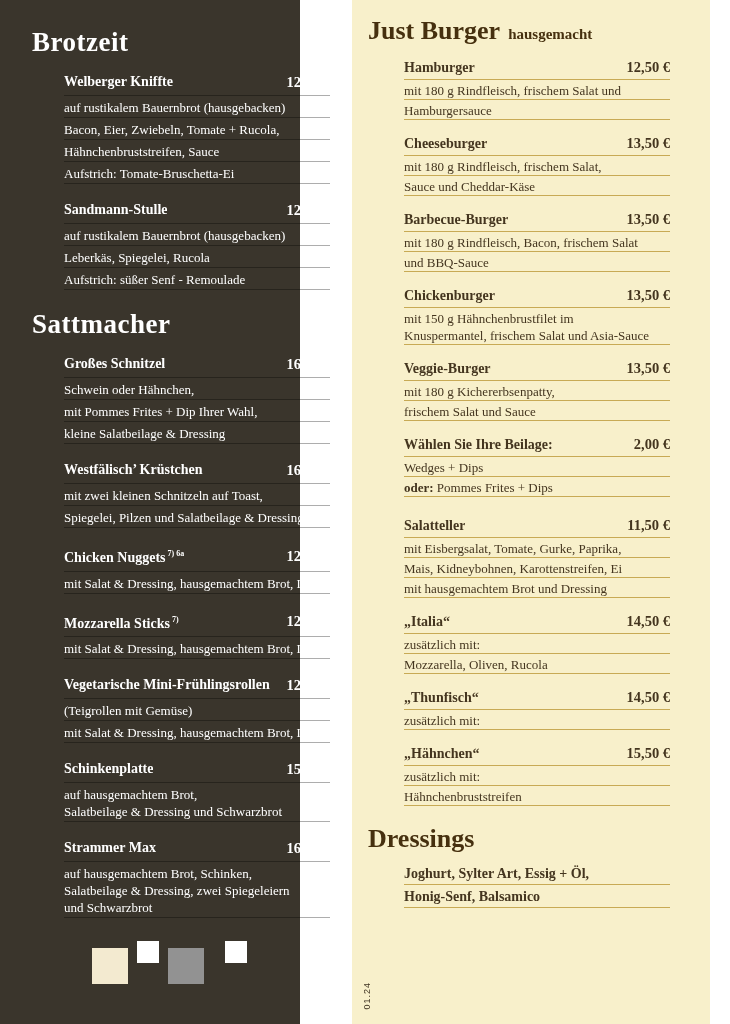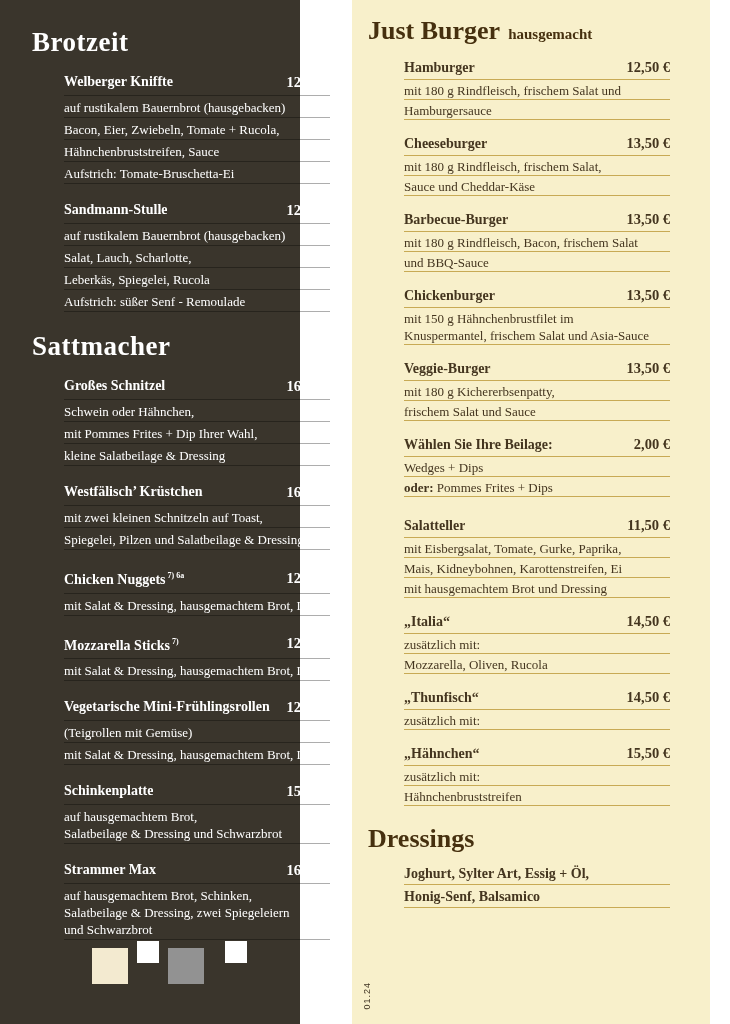--- a/index.html
+++ b/index.html
@@ -100,21 +100,20 @@
             <div class="desc-row">Bacon, Eier, Zwiebeln, Tomate + Rucola,</div>
             <div class="desc-row">Hähnchenbruststreifen, Sauce</div>
             <div class="desc-row">Aufstrich: Tomate-Bruschetta-Ei</div>
           </div>
           <div class="menu-item">
             <div class="name-row">
               <span class="item-name">Sandmann-Stulle</span>
               <span class="item-price">12,50 €</span>
             </div>
             <div class="desc-row">auf rustikalem Bauernbrot (hausgebacken)</div>
-            <div class="desc-row">Salat, Lauch, Scharlotte,</div>
             <div class="desc-row">Leberkäs, Spiegelei, Rucola</div>
             <div class="desc-row">Aufstrich: süßer Senf - Remoulade</div>
           </div>
         </div>
       </section>
       <section class="menu-section">
         <h2 class="section-title"><span class="title-text">Sattmacher</span></h2>
         <div class="item-list">
           <div class="menu-item">
             <div class="name-row">

